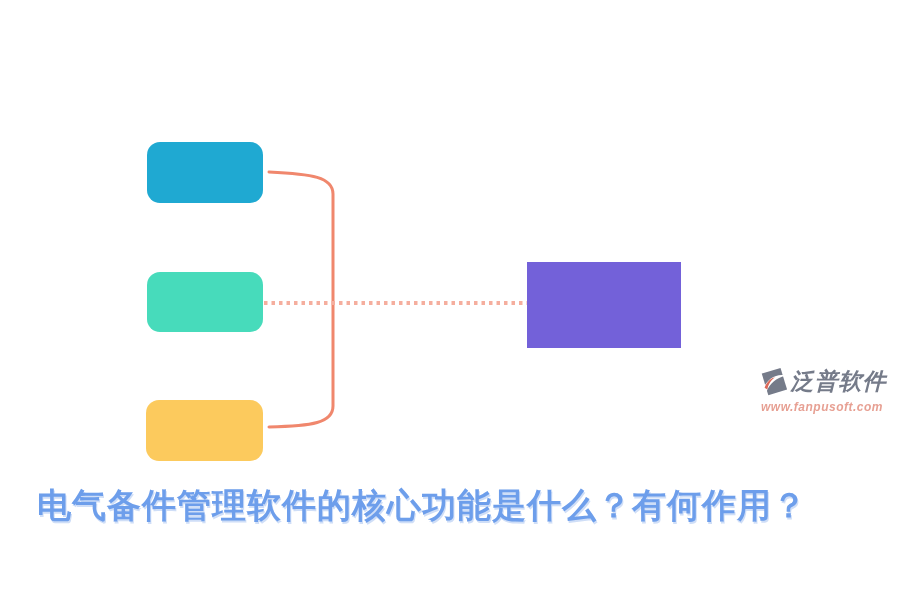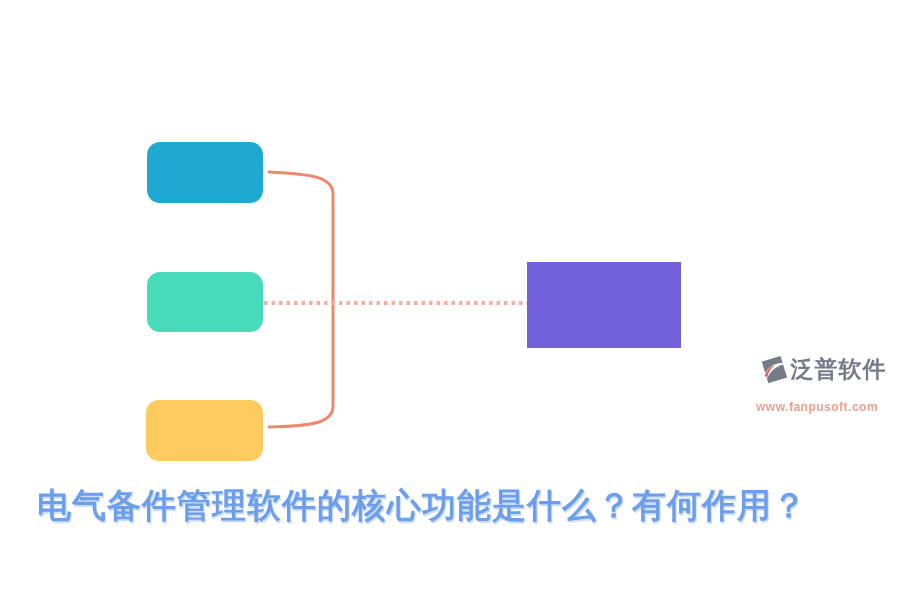--- a/index.html
+++ b/index.html
@@ -40,37 +40,38 @@
     font-weight: bold;
     letter-spacing: 1px;
     white-space: nowrap;
     text-shadow: 1px 2px 0 rgba(148, 182, 238, 0.45);
   }
   .watermark {
     position: absolute;
     right: 12px;
     bottom: 10px;
     width: 132px;
-    text-align: left;
+    text-align: center;
     opacity: 0.92;
+    font-style: italic;
   }
   .watermark-row {
     display: flex;
     align-items: center;
     justify-content: center;
     gap: 3px;
   }
   .watermark-brand {
     font-size: 23px;
     font-weight: bold;
     letter-spacing: 1px;
     white-space: nowrap;
   }
   .watermark-url {
-    margin-top: 15px;
+    margin-top: 3px;
     font-size: 12px;
     font-weight: bold;
     letter-spacing: 0.5px;
     white-space: nowrap;
   }
 </style>
 </head>
 <body>
 
 <div class="stage">

